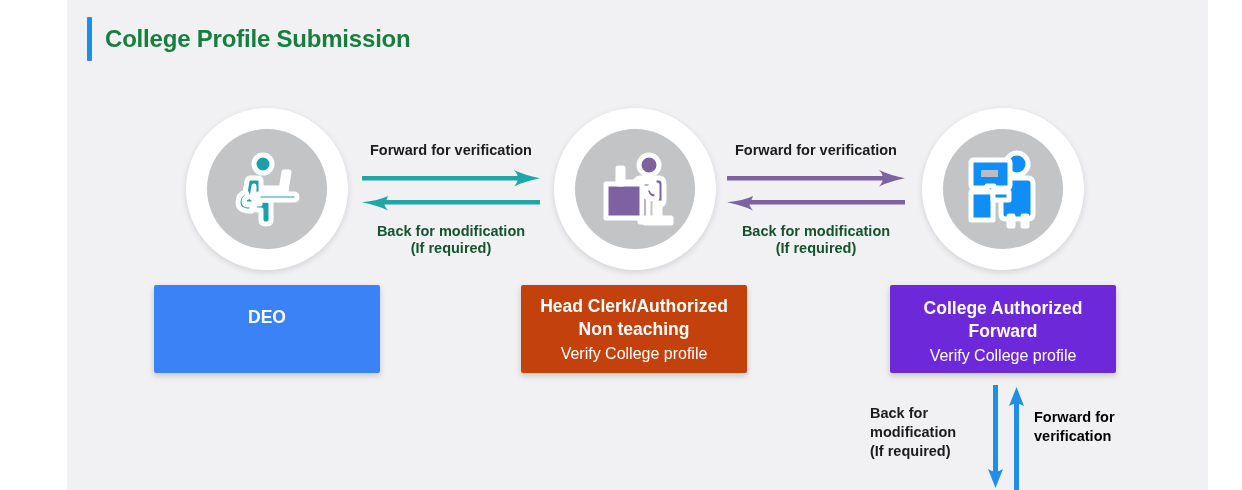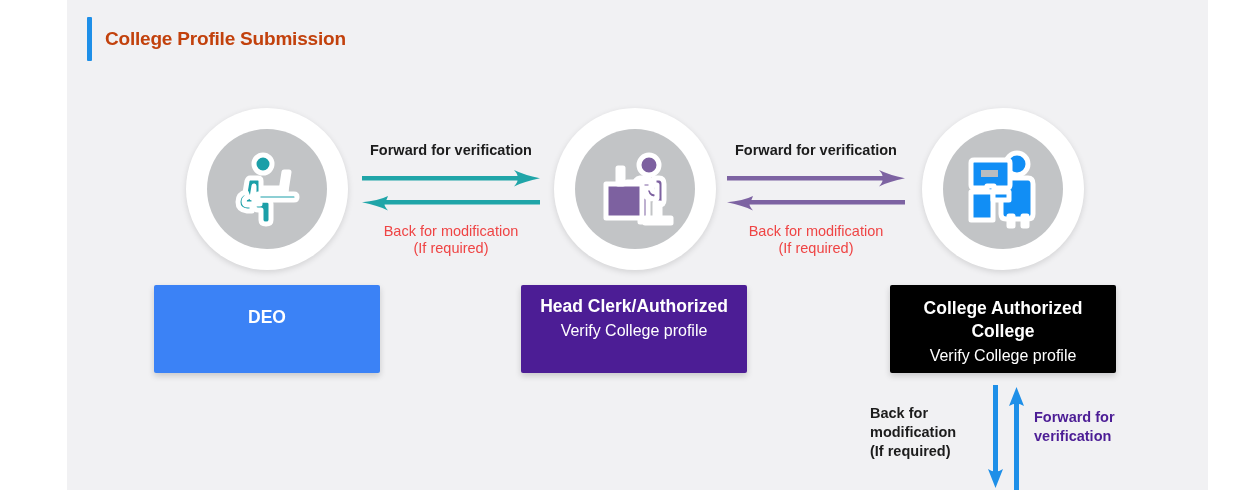--- a/index.html
+++ b/index.html
@@ -34,23 +34,23 @@
     align-items: center;
   }
   #title-accent {
     width: 5px;
     height: 44px;
     background: #1e8fe8;
     border-radius: 1px;
     margin-right: 13px;
   }
   #page-title {
-    font-size: 19px;
-    font-weight: bold;
-    color: #c2410c;
+    font-size: 24px;
+    font-weight: bold;
+    color: #15803d;
     letter-spacing: -0.2px;
     white-space: nowrap;
   }
 
   
   .circle-node {
     position: absolute;
     width: 162px;
     height: 162px;
     top: 108px;
@@ -93,22 +93,22 @@
 
   .conn-label-top {
     font-size: 14.5px;
     font-weight: bold;
     color: #1c1c1c;
     line-height: 17px;
     margin-bottom: 11px;
   }
   .conn-label-bottom {
     font-size: 14.5px;
-    font-weight: normal;
-    color: #ef4444;
+    font-weight: bold;
+    color: #14532d;
     line-height: 17px;
     margin-top: 9px;
     text-align: center;
   }
   .arrow-pair { position: relative; height: 44px; }
   .arrow-pair svg { display: block; margin: 0 auto; }
 
   
   .role-box {
     position: absolute;
@@ -135,28 +135,28 @@
     left: 154px;
     top: 285px;
     height: 88px;
     background: #3b82f6;
     padding-top: 21px;
   }
   #box-2 {
     left: 521px;
     top: 285px;
     height: 88px;
-    background: #4c1d95;
+    background: #c2410c;
     padding-top: 10px;
   }
   #box-3 {
     left: 890px;
     top: 285px;
     height: 88px;
-    background: #000000;
+    background: #6d28d9;
     padding-top: 12px;
   }
 
   
   #vertical-group {
     position: absolute;
     left: 870px;
     top: 385px;
     width: 260px;
     height: 105px;
@@ -180,21 +180,21 @@
     height: 105px;
   }
   #v-label-right {
     position: absolute;
     left: 164px;
     top: 23px;
     width: 96px;
     text-align: left;
     font-size: 14.5px;
     font-weight: bold;
-    color: #4c1d95;
+    color: #000000;
     line-height: 19px;
   }
 </style>
 </head>
 <body>
 
 <div id="panel"></div>
 
 <div id="title-wrap">
   <div id="title-accent"></div>
@@ -296,28 +296,29 @@
   </div>
 </div>
 
 <div class="role-box" id="box-1">
   <div class="role-title">DEO</div>
 </div>
 
 <div class="role-box" id="box-2">
   <div class="role-title">
     <div>Head Clerk/Authorized</div>
+    <div>Non teaching</div>
   </div>
   <div class="role-sub">Verify College profile</div>
 </div>
 
 <div class="role-box" id="box-3">
   <div class="role-title">
     <div>College Authorized</div>
-    <div>College</div>
+    <div>Forward</div>
   </div>
   <div class="role-sub">Verify College profile</div>
 </div>
 
 <div id="vertical-group">
   <div id="v-label-left">
     <div>Back for</div>
     <div>modification</div>
     <div>(If required)</div>
   </div>

